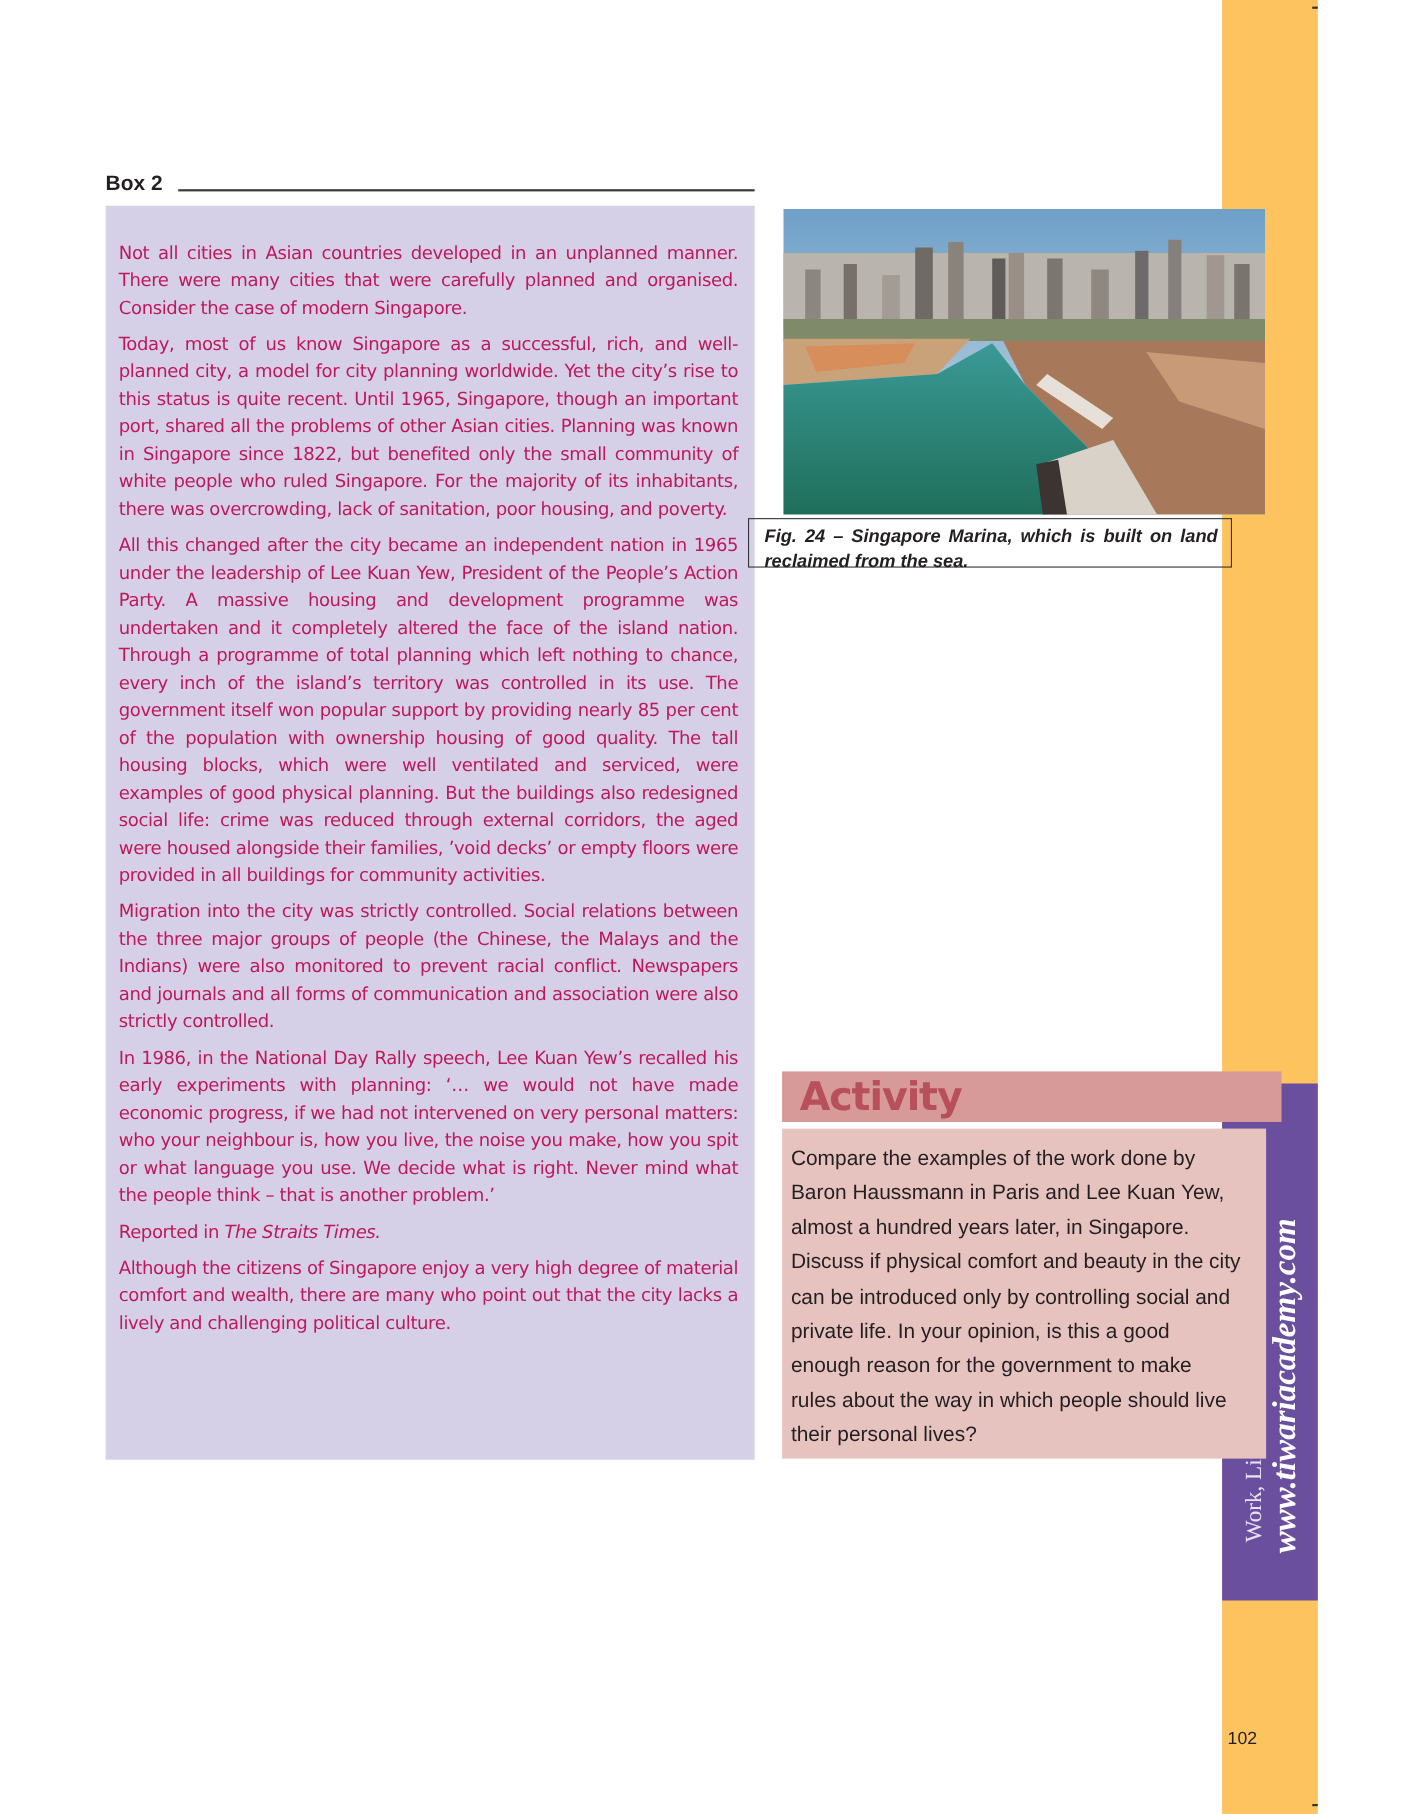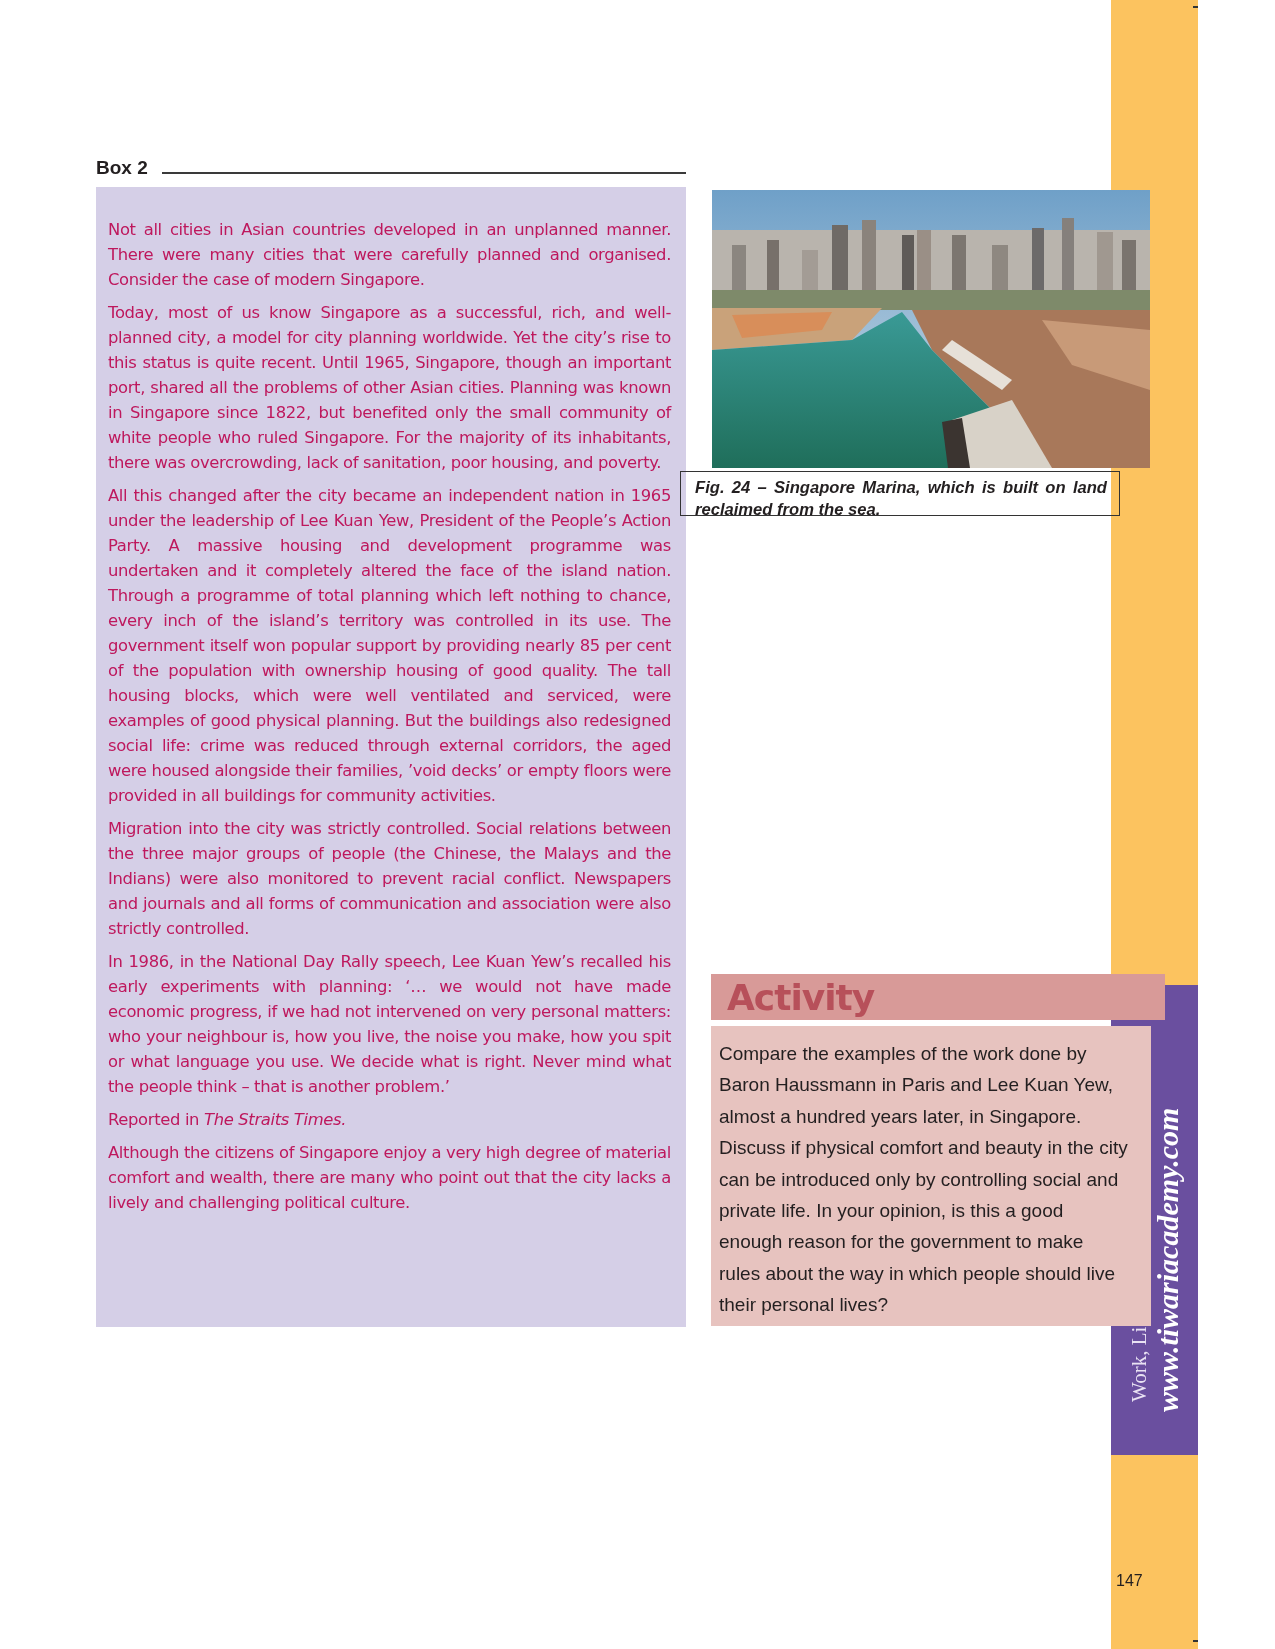--- a/index.html
+++ b/index.html
@@ -115,13 +115,13 @@
 </div>
 <div class="fig-caption">Fig. 24 – Singapore Marina, which is built on land reclaimed from the sea.</div>
 
 <div class="activity-head">
   <div class="activity-title">Activity</div>
 </div>
 <div class="activity-body">
   <div class="activity-text">Compare the examples of the work done by Baron Haussmann in Paris and Lee Kuan Yew, almost a hundred years later, in Singapore. Discuss if physical comfort and beauty in the city can be introduced only by controlling social and private life. In your opinion, is this a good enough reason for the government to make rules about the way in which people should live their personal lives?</div>
 </div>
 
-<div class="page-number">147</div>
+<div class="page-number">102</div>
 
 </body></html>

